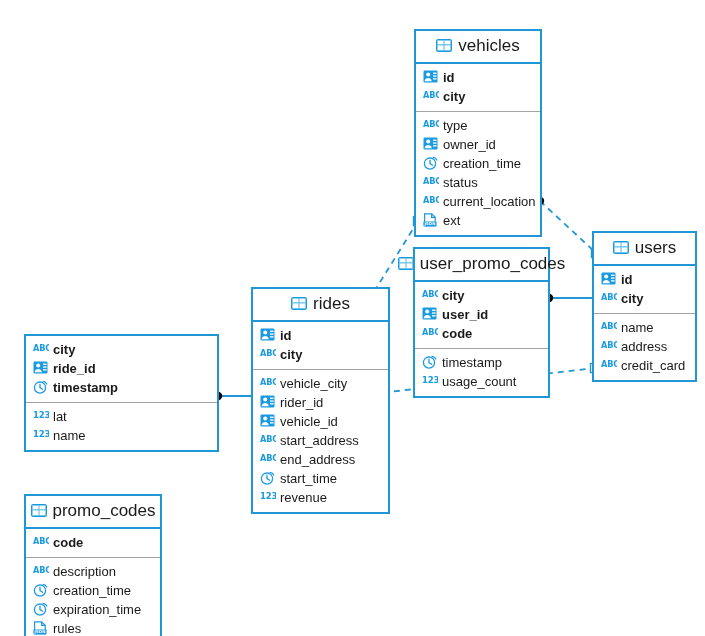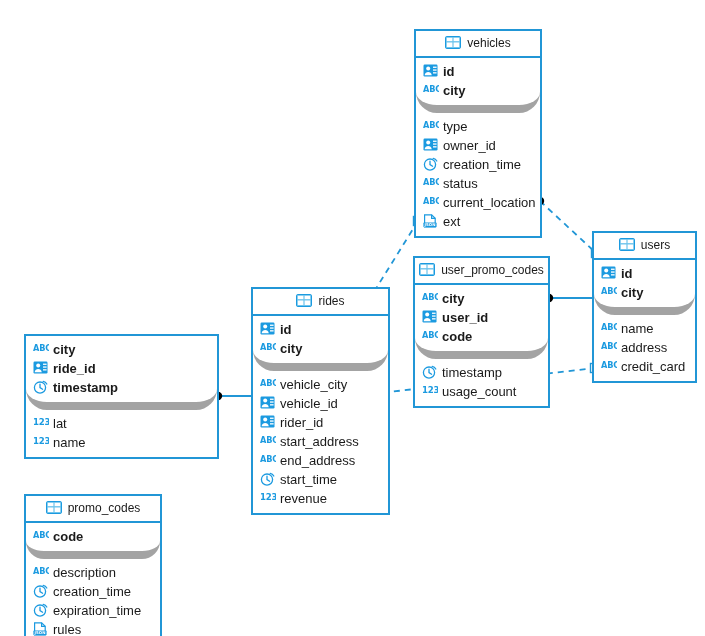--- a/index.html
+++ b/index.html
@@ -33,35 +33,34 @@
     box-sizing: border-box;
     border: 2px solid #2196d6;
     background: #ffffff;
     z-index: 2;
   }
   .tbl-header {
     box-sizing: border-box;
     border-bottom: 2px solid #2196d6;
     text-align: center;
     padding: 5px 6px 6px 6px;
-    font-size: 12px;
+    font-size: 17px;
     color: #1a1a1a;
     white-space: nowrap;
     display: flex;
     align-items: center;
     justify-content: center;
     gap: 6px;
   }
   .tbl-section {
     box-sizing: border-box;
     padding: 4px 0 5px 0;
   }
   .tbl-section.pk {
-    border-bottom: 8px solid #a3a3a3;
-    border-radius: 21px;
+    border-bottom: 1px solid #a3a3a3;
   }
   .field-row {
     display: flex;
     align-items: center;
     gap: 5px;
     padding: 1.5px 8px 1.5px 7px;
     font-size: 13px;
     color: #1a1a1a;
     white-space: nowrap;
     line-height: 16px;
@@ -198,21 +197,21 @@
               <path d="M1.6 0.8h7.0l3.6 3.5v8.6H1.6z" fill="#ffffff" stroke="#1b9ae0" stroke-width="1.2"></path>
               <path d="M8.6 0.8v3.5h3.6" fill="none" stroke="#1b9ae0" stroke-width="1.2"></path>
               <rect x="0.4" y="8.6" width="13.2" height="4.6" rx="0.6" fill="#1b9ae0"></rect>
               <text x="7.0" y="12.3" text-anchor="middle" font-family="DejaVu Sans, sans-serif" font-size="3.9" font-weight="bold" fill="#ffffff">JSON</text>
             </svg>
           </span>
           <span class="fname">ext</span>
         </div>
       </div>
     </div>
-    <div class="table-node" style="left: 413px; top: 256px; width: 137px;">
+    <div class="table-node" style="left: 413px; top: 247px; width: 137px;">
       <div class="tbl-header">
         <span class="hdr-icon"><svg width="16" height="13" viewBox="0 0 16 13">
             <rect x="0.5" y="0.5" width="15" height="12" rx="1.3" fill="#6fc4ec" stroke="#1b9ae0" stroke-width="1"></rect>
             <rect x="1.8" y="1.8" width="5.6" height="3.3" fill="#ffffff"></rect>
             <rect x="8.6" y="1.8" width="5.6" height="3.3" fill="#ffffff"></rect>
             <rect x="1.8" y="6.5" width="5.6" height="4.5" fill="#ffffff"></rect>
             <rect x="8.6" y="6.5" width="5.6" height="4.5" fill="#ffffff"></rect>
           </svg></span>
         <span>user_promo_codes</span>
       </div>
@@ -376,34 +375,34 @@
           <span class="icon">
             <svg width="15" height="13" viewBox="0 0 15 13">
               <rect x="0.5" y="0.5" width="14" height="12" rx="1.2" fill="#1b9ae0"></rect>
               <circle cx="5.2" cy="4.4" r="2.0" fill="#ffffff"></circle>
               <path d="M1.6 11.2c0.4-2.3 1.9-3.3 3.6-3.3s3.2 1.0 3.6 3.3z" fill="#ffffff"></path>
               <rect x="10.0" y="2.6" width="3.6" height="1.3" fill="#ffffff"></rect>
               <rect x="10.0" y="5.4" width="3.6" height="1.3" fill="#ffffff"></rect>
               <rect x="10.0" y="8.2" width="3.6" height="1.3" fill="#ffffff"></rect>
             </svg>
           </span>
+          <span class="fname">rider_id</span>
+        </div>
+        <div class="field-row">
+          <span class="icon">
+            <svg width="15" height="13" viewBox="0 0 15 13">
+              <rect x="0.5" y="0.5" width="14" height="12" rx="1.2" fill="#1b9ae0"></rect>
+              <circle cx="5.2" cy="4.4" r="2.0" fill="#ffffff"></circle>
+              <path d="M1.6 11.2c0.4-2.3 1.9-3.3 3.6-3.3s3.2 1.0 3.6 3.3z" fill="#ffffff"></path>
+              <rect x="10.0" y="2.6" width="3.6" height="1.3" fill="#ffffff"></rect>
+              <rect x="10.0" y="5.4" width="3.6" height="1.3" fill="#ffffff"></rect>
+              <rect x="10.0" y="8.2" width="3.6" height="1.3" fill="#ffffff"></rect>
+            </svg>
+          </span>
           <span class="fname">vehicle_id</span>
-        </div>
-        <div class="field-row">
-          <span class="icon">
-            <svg width="15" height="13" viewBox="0 0 15 13">
-              <rect x="0.5" y="0.5" width="14" height="12" rx="1.2" fill="#1b9ae0"></rect>
-              <circle cx="5.2" cy="4.4" r="2.0" fill="#ffffff"></circle>
-              <path d="M1.6 11.2c0.4-2.3 1.9-3.3 3.6-3.3s3.2 1.0 3.6 3.3z" fill="#ffffff"></path>
-              <rect x="10.0" y="2.6" width="3.6" height="1.3" fill="#ffffff"></rect>
-              <rect x="10.0" y="5.4" width="3.6" height="1.3" fill="#ffffff"></rect>
-              <rect x="10.0" y="8.2" width="3.6" height="1.3" fill="#ffffff"></rect>
-            </svg>
-          </span>
-          <span class="fname">rider_id</span>
         </div>
         <div class="field-row">
           <span class="icon">
             <svg width="16" height="12" viewBox="0 0 16 12">
               <text x="0" y="9.2" font-family="DejaVu Sans, sans-serif" font-size="8.2" font-weight="bold" fill="#1b9ae0" letter-spacing="-0.2">ABC</text>
             </svg>
           </span>
           <span class="fname">start_address</span>
         </div>
         <div class="field-row">

